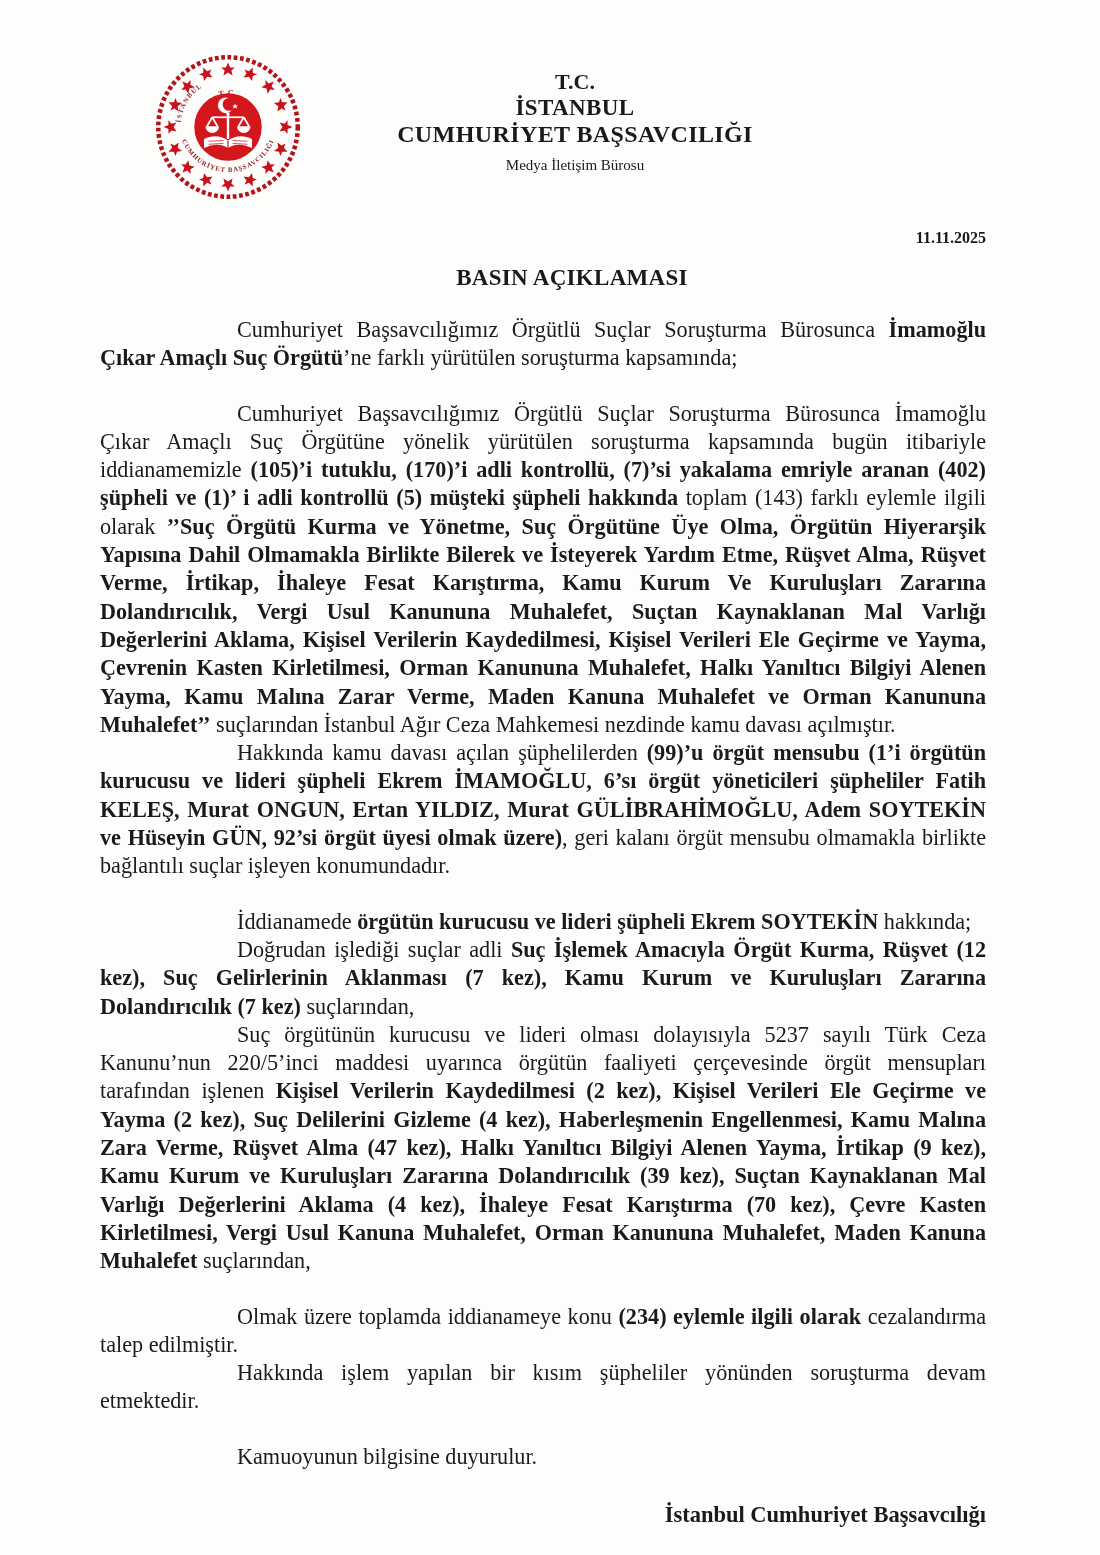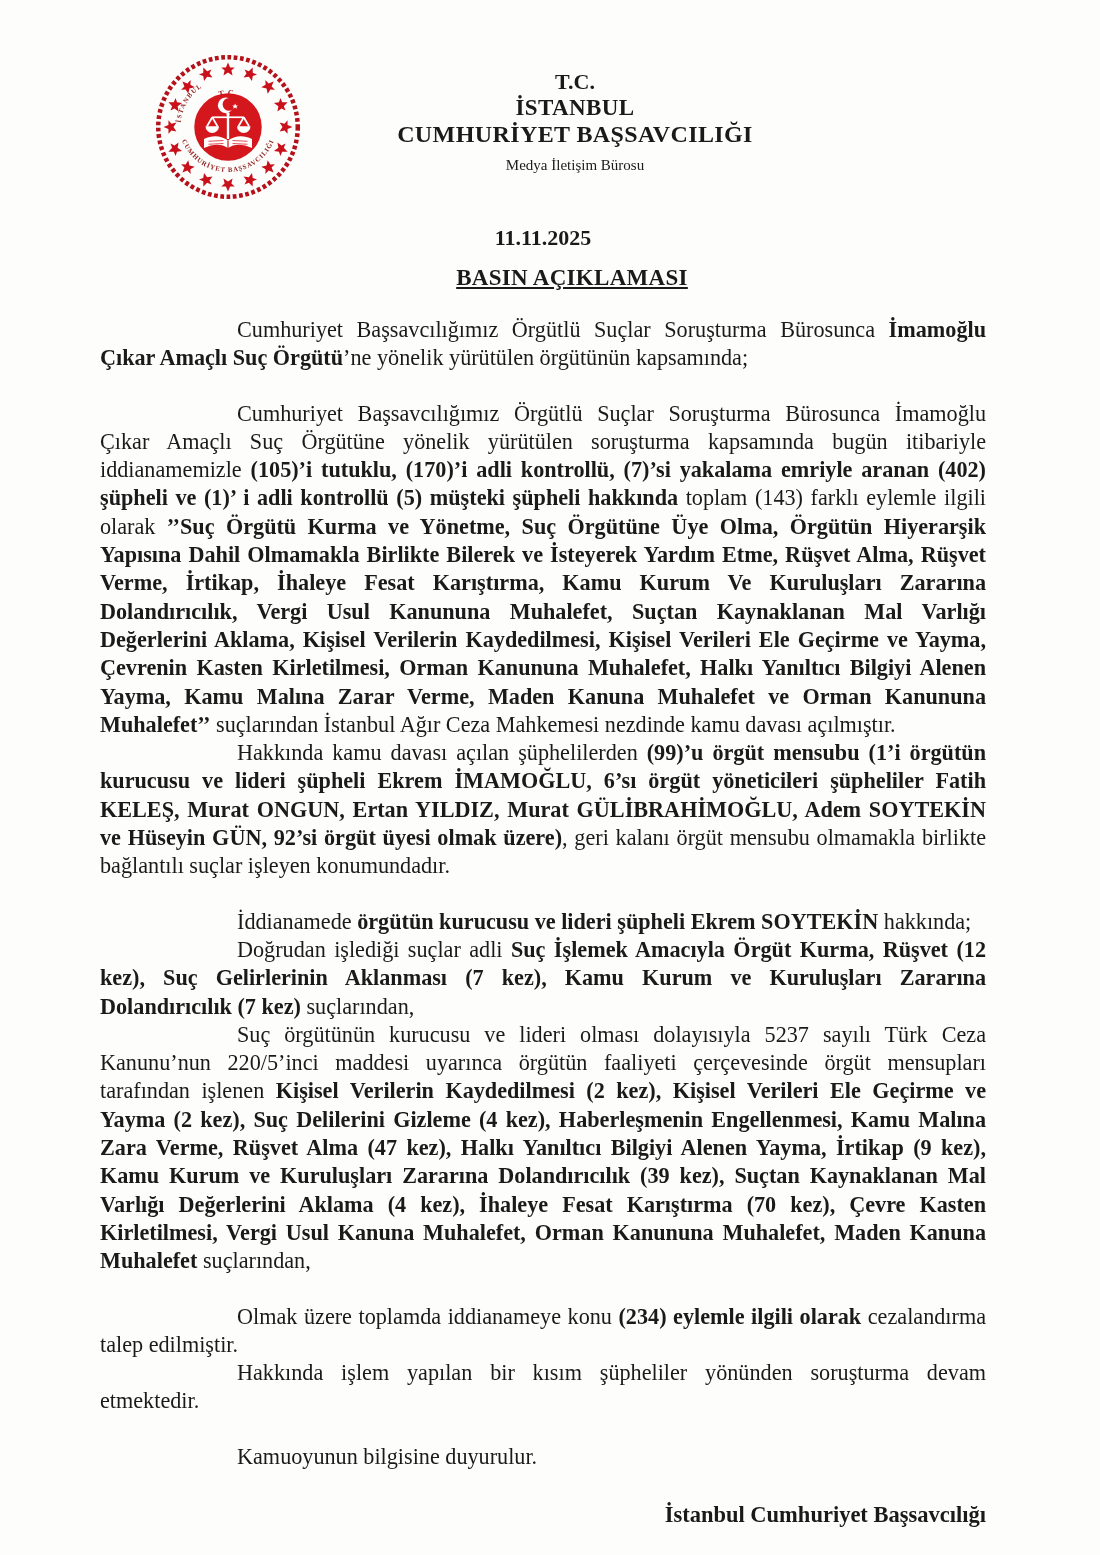--- a/index.html
+++ b/index.html
@@ -9,22 +9,22 @@
     overflow:hidden;margin:0 auto;
   }
   .logo{position:absolute;left:150px;top:52px;width:156px;height:150px;}
   .logo svg{width:100%;height:100%;}
   .header-text{position:absolute;left:50px;top:70px;width:1050px;text-align:center;line-height:1.13;}
   .ht-tc{font-size:22px;font-weight:bold;}
   .ht-city{font-size:23px;font-weight:bold;letter-spacing:.4px;}
   .ht-office{font-size:24px;font-weight:bold;letter-spacing:.4px;}
   .ht-bureau{font-size:15px;margin-top:9px;font-weight:normal;}
   .content{position:absolute;left:100px;top:224px;width:886px;}
-  .date{text-align:center;font-weight:bold;font-size:22px;line-height:28px;}
-  .title{text-align:center;font-weight:bold;font-size:23px;line-height:28px;margin:12px 0 0 58px;letter-spacing:.3px;text-decoration:underline;}
+  .date{text-align:right;font-weight:bold;font-size:16px;line-height:28px;}
+  .title{text-align:center;font-weight:bold;font-size:23px;line-height:28px;margin:12px 0 0 58px;letter-spacing:.3px;}
   .doc-body{margin-top:24px;}
   .doc-body p{
     margin:0;font-size:22.2px;line-height:28.3px;
     text-align:justify;text-indent:137px;
   }
   .doc-body p.space-before{margin-top:27px;}
   .doc-body .b{font-weight:bold;}
   .signature{margin-top:30px;text-align:right;font-weight:bold;font-size:22.5px;line-height:28px;}
 </style>
 </head>
@@ -109,21 +109,21 @@
     <div class="ht-tc">T.C.</div>
     <div class="ht-city">İSTANBUL</div>
     <div class="ht-office">CUMHURİYET BAŞSAVCILIĞI</div>
     <div class="ht-bureau">Medya İletişim Bürosu</div>
   </div>
 
   <div class="content">
     <div class="date">11.11.2025</div>
     <div class="title">BASIN AÇIKLAMASI</div>
     <div class="doc-body">
-        <p><span>Cumhuriyet Başsavcılığımız Örgütlü Suçlar Soruşturma Bürosunca </span><span class="b">İmamoğlu Çıkar Amaçlı Suç Örgütü</span><span>’ne yönelik yürütülen örgütünün kapsamında;</span></p>
+        <p><span>Cumhuriyet Başsavcılığımız Örgütlü Suçlar Soruşturma Bürosunca </span><span class="b">İmamoğlu Çıkar Amaçlı Suç Örgütü</span><span>’ne farklı yürütülen soruşturma kapsamında;</span></p>
         <p class="space-before"><span>Cumhuriyet Başsavcılığımız Örgütlü Suçlar Soruşturma Bürosunca İmamoğlu Çıkar Amaçlı Suç Örgütüne yönelik yürütülen soruşturma kapsamında bugün itibariyle iddianamemizle </span><span class="b">(105)’i tutuklu, (170)’i adli kontrollü, (7)’si yakalama emriyle aranan (402) şüpheli ve (1)’ i adli kontrollü (5) müşteki şüpheli hakkında</span><span> toplam (143) farklı eylemle ilgili olarak </span><span class="b">’’Suç Örgütü Kurma ve Yönetme, Suç Örgütüne Üye Olma, Örgütün Hiyerarşik Yapısına Dahil Olmamakla Birlikte Bilerek ve İsteyerek Yardım Etme, Rüşvet Alma, Rüşvet Verme, İrtikap, İhaleye Fesat Karıştırma, Kamu Kurum Ve Kuruluşları Zararına Dolandırıcılık, Vergi Usul Kanununa Muhalefet, Suçtan Kaynaklanan Mal Varlığı Değerlerini Aklama, Kişisel Verilerin Kaydedilmesi, Kişisel Verileri Ele Geçirme ve Yayma, Çevrenin Kasten Kirletilmesi, Orman Kanununa Muhalefet, Halkı Yanıltıcı Bilgiyi Alenen Yayma, Kamu Malına Zarar Verme, Maden Kanuna Muhalefet ve Orman Kanununa Muhalefet’’</span><span> suçlarından İstanbul Ağır Ceza Mahkemesi nezdinde kamu davası açılmıştır.</span></p>
         <p><span>Hakkında kamu davası açılan şüphelilerden </span><span class="b">(99)’u örgüt mensubu (1’i örgütün kurucusu ve lideri şüpheli Ekrem İMAMOĞLU, 6’sı örgüt yöneticileri şüpheliler Fatih KELEŞ, Murat ONGUN, Ertan YILDIZ, Murat GÜLİBRAHİMOĞLU, Adem SOYTEKİN ve Hüseyin GÜN, 92’si örgüt üyesi olmak üzere)</span><span>, geri kalanı örgüt mensubu olmamakla birlikte bağlantılı suçlar işleyen konumundadır.</span></p>
         <p class="space-before"><span>İddianamede </span><span class="b">örgütün kurucusu ve lideri şüpheli Ekrem SOYTEKİN</span><span> hakkında;</span></p>
         <p><span>Doğrudan işlediği suçlar adli </span><span class="b">Suç İşlemek Amacıyla Örgüt Kurma, Rüşvet (12 kez), Suç Gelirlerinin Aklanması (7 kez), Kamu Kurum ve Kuruluşları Zararına Dolandırıcılık (7 kez)</span><span> suçlarından,</span></p>
         <p><span>Suç örgütünün kurucusu ve lideri olması dolayısıyla 5237 sayılı Türk Ceza Kanunu’nun 220/5’inci maddesi uyarınca örgütün faaliyeti çerçevesinde örgüt mensupları tarafından işlenen </span><span class="b">Kişisel Verilerin Kaydedilmesi (2 kez), Kişisel Verileri Ele Geçirme ve Yayma (2 kez), Suç Delilerini Gizleme (4 kez), Haberleşmenin Engellenmesi, Kamu Malına Zara Verme, Rüşvet Alma (47 kez), Halkı Yanıltıcı Bilgiyi Alenen Yayma, İrtikap (9 kez), Kamu Kurum ve Kuruluşları Zararına Dolandırıcılık (39 kez), Suçtan Kaynaklanan Mal Varlığı Değerlerini Aklama (4 kez), İhaleye Fesat Karıştırma (70 kez), Çevre Kasten Kirletilmesi, Vergi Usul Kanuna Muhalefet, Orman Kanununa Muhalefet, Maden Kanuna Muhalefet</span><span> suçlarından,</span></p>
         <p class="space-before"><span>Olmak üzere toplamda iddianameye konu </span><span class="b">(234) eylemle ilgili olarak</span><span> cezalandırma talep edilmiştir.</span></p>
         <p><span>Hakkında işlem yapılan bir kısım şüpheliler yönünden soruşturma devam etmektedir.</span></p>
         <p class="space-before"><span>Kamuoyunun bilgisine duyurulur.</span></p>
       </div>
     <div class="signature">İstanbul Cumhuriyet Başsavcılığı</div>

